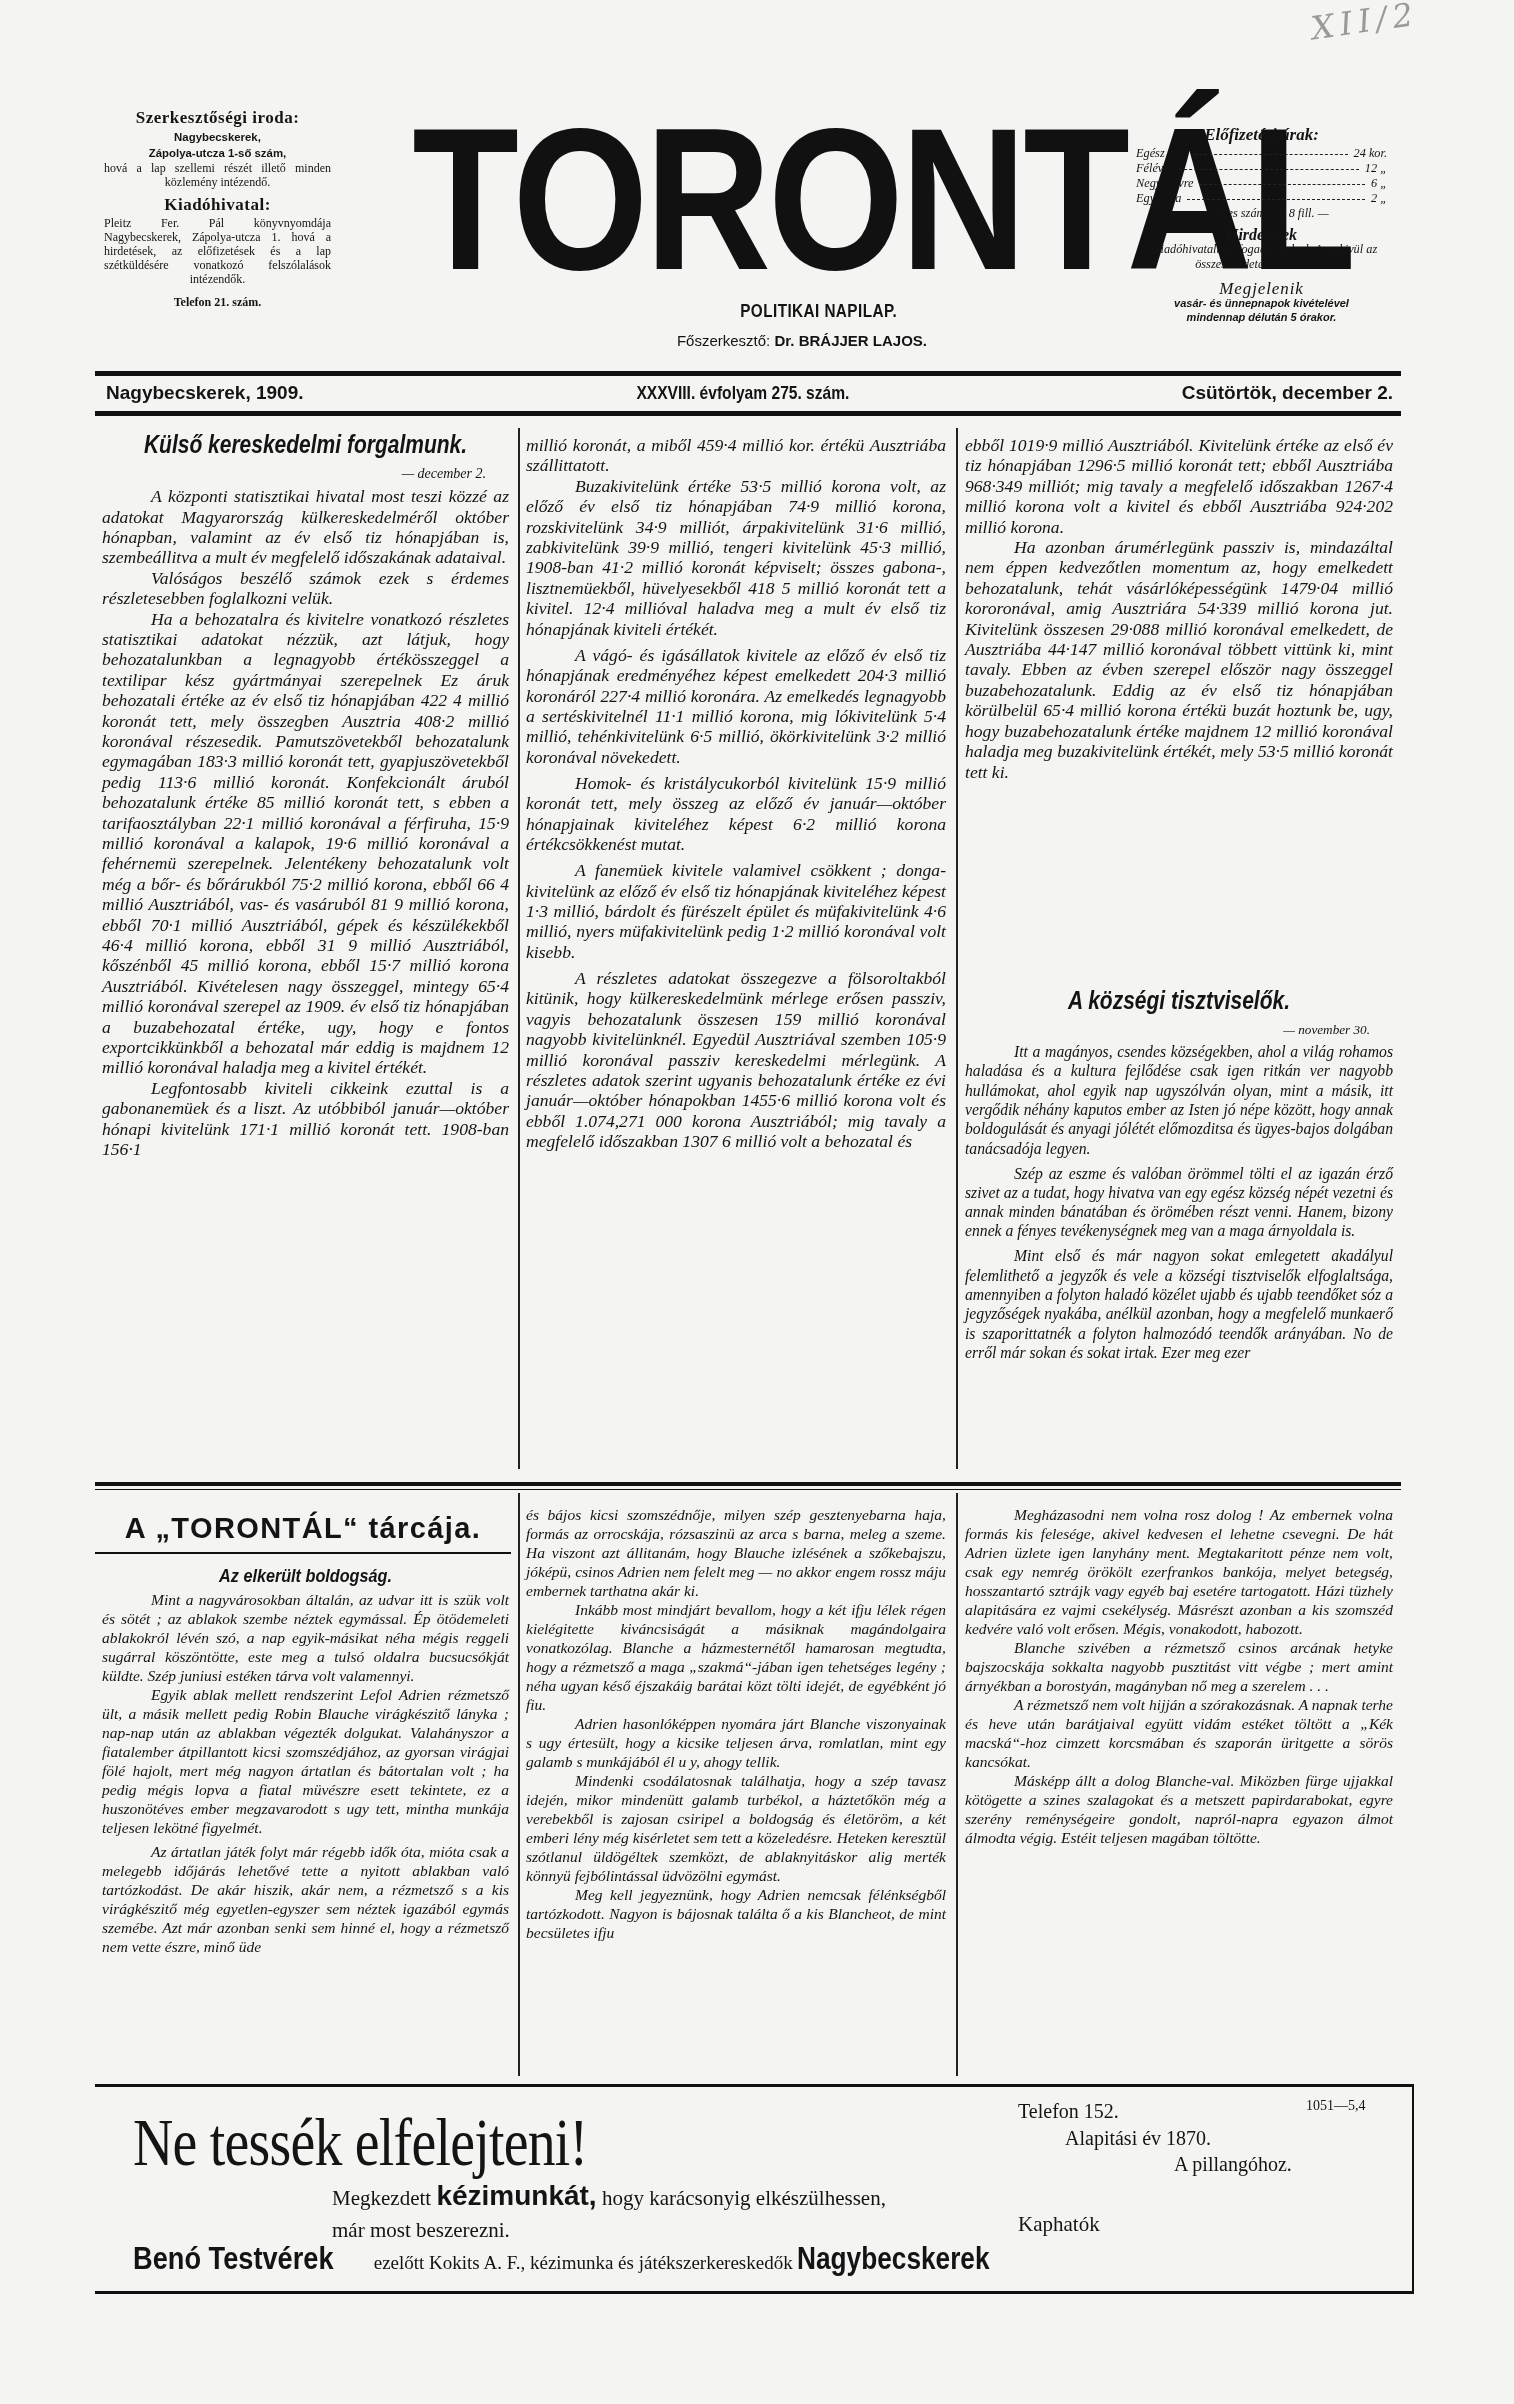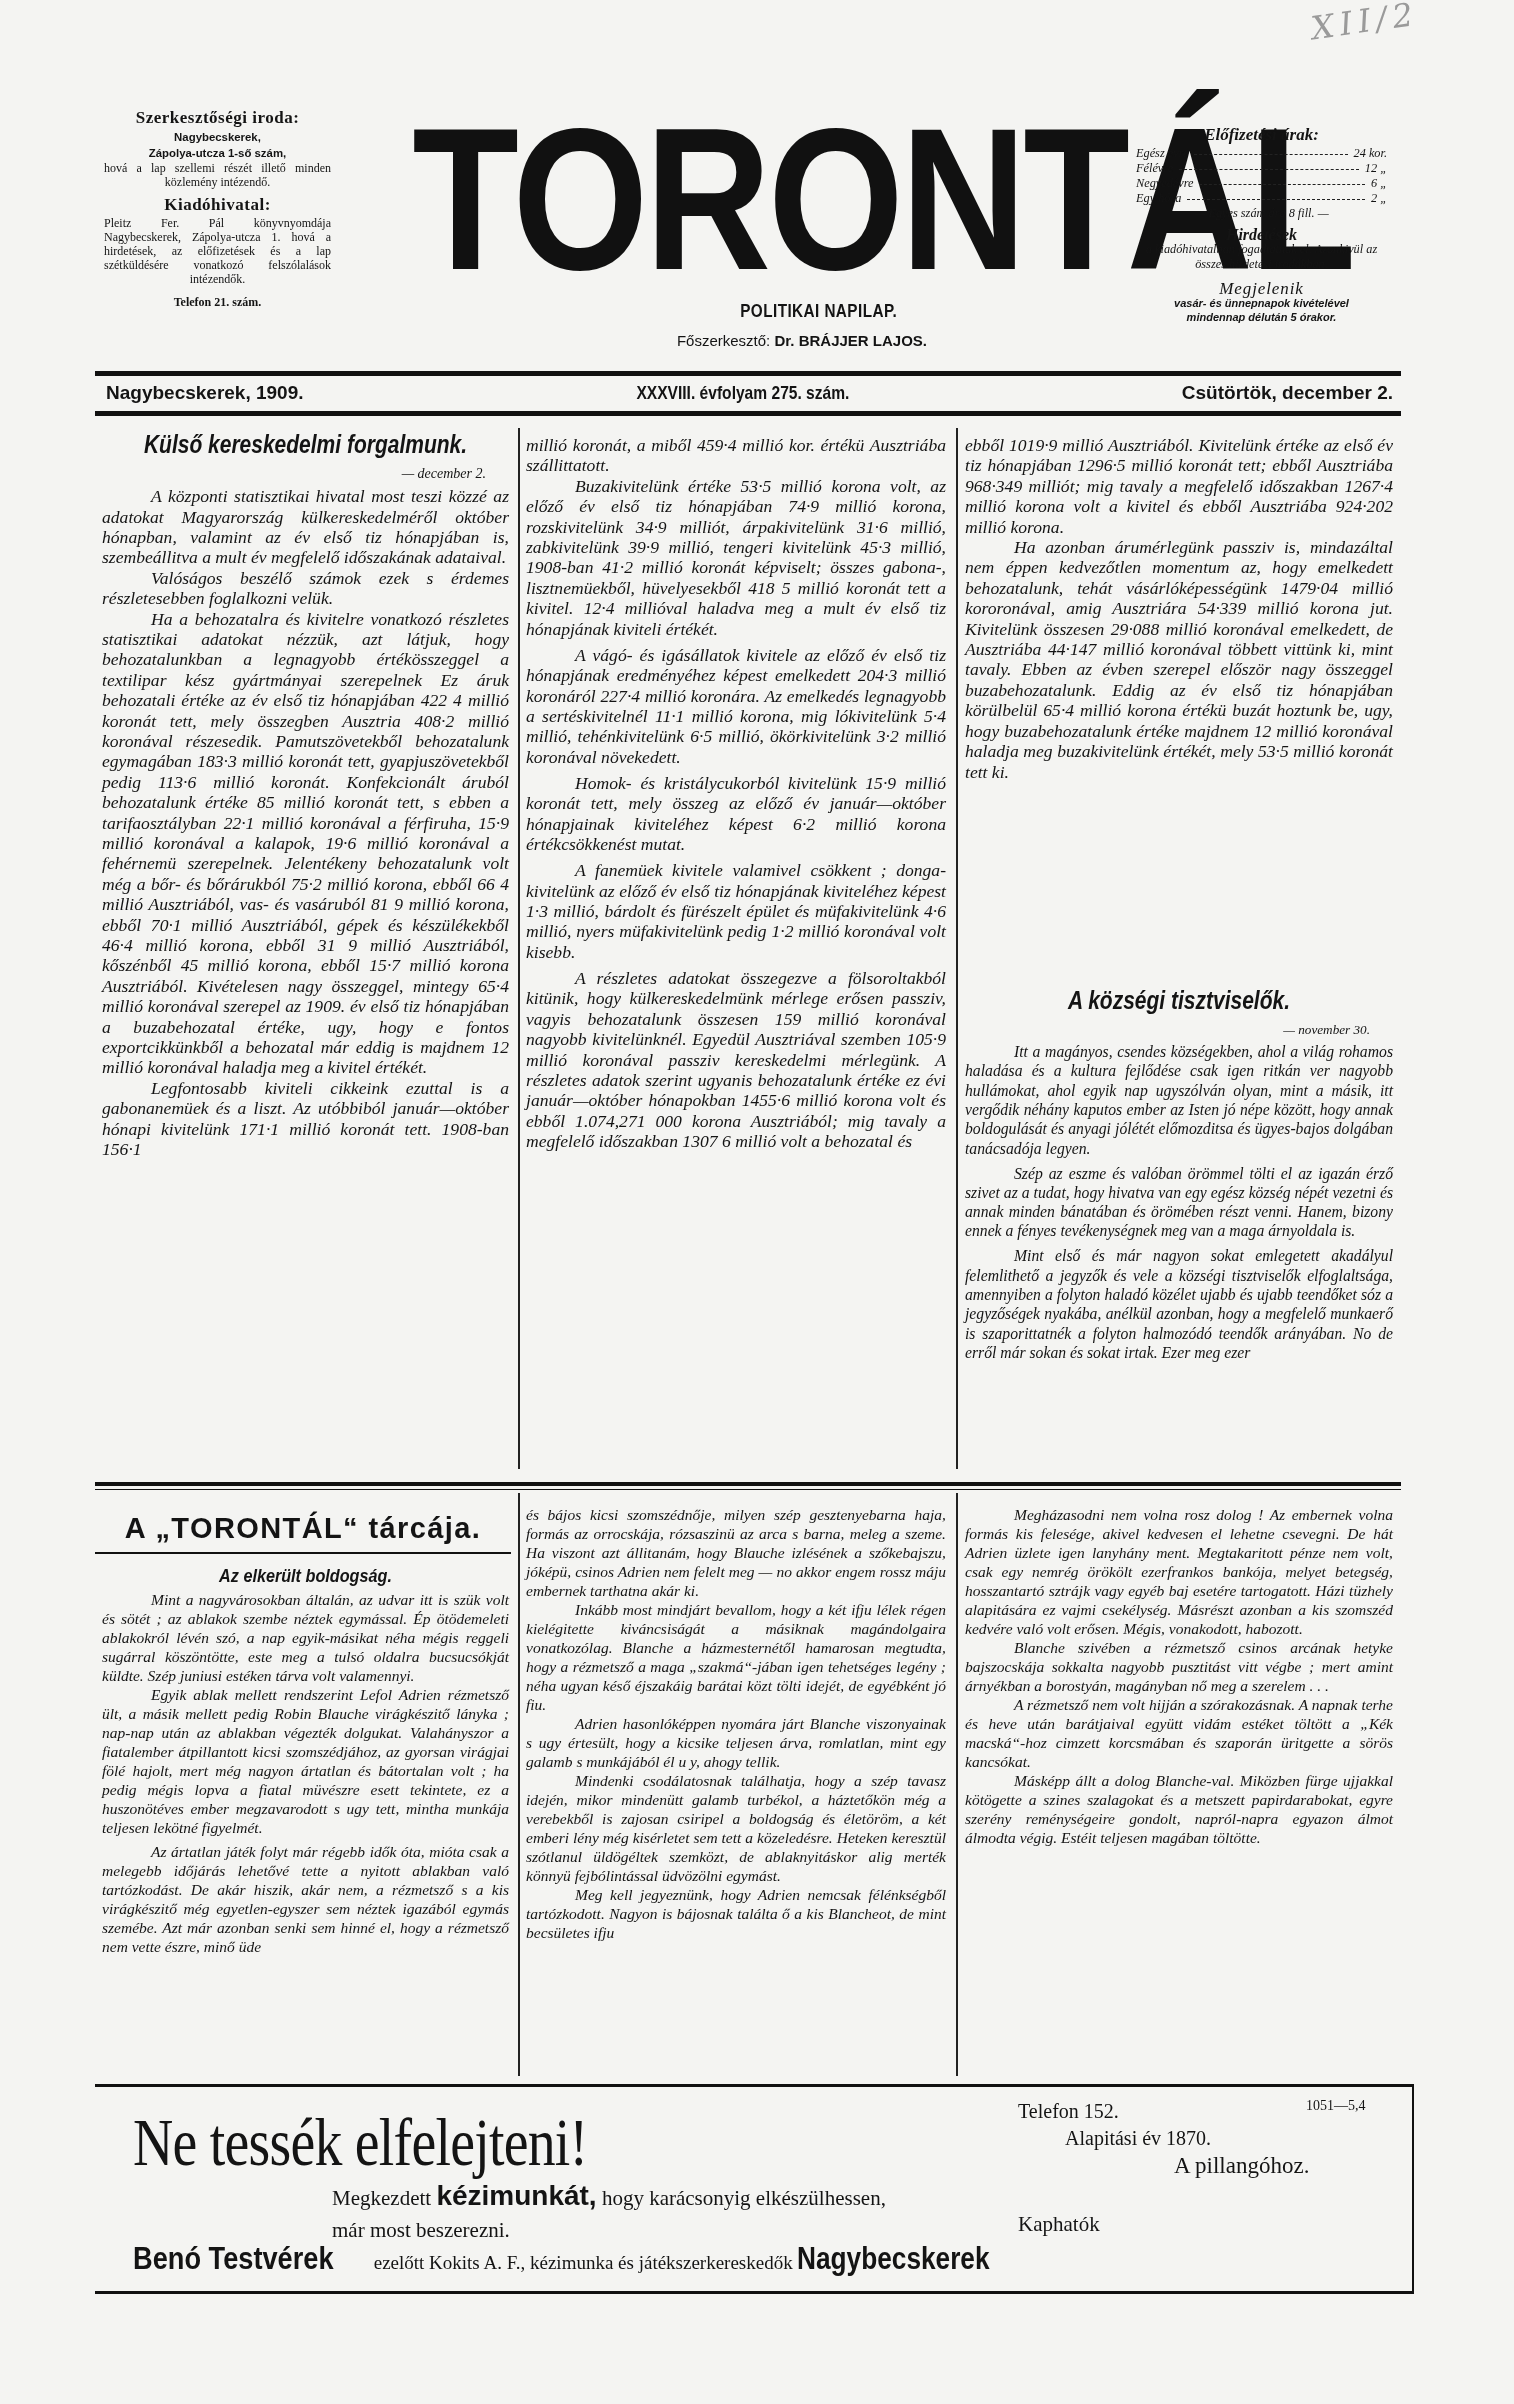--- a/index.html
+++ b/index.html
@@ -48,21 +48,21 @@
 
   .tarca-head { left: 95px; top: 1507px; width: 416px; text-align: center; font-family: "Liberation Sans", sans-serif; font-weight: bold; font-size: 29px; letter-spacing: 1.4px; line-height: 42px; }
   .tarca-sub { font-family: "Liberation Sans", sans-serif; font-weight: bold; font-size: 18px; text-align: center; line-height: 26.5px; transform: scaleX(0.9); }
 
   
   .ad { left: 95px; top: 2084px; width: 1317px; height: 204px; border-top: 3.8px solid #111; border-bottom: 3.8px solid #111; border-right: 2.8px solid #111; }
   .ad .big { position: absolute; left: 38px; top: 17px; font-family: "Liberation Serif", serif; font-size: 68px; line-height: 76px; letter-spacing: -0.9px; transform: scaleX(0.82); transform-origin: left; }
   .ad .tel { position: absolute; left: 923px; top: 13.2px; font-size: 20px; }
   .ad .ref { position: absolute; left: 1211px; top: 11.4px; font-size: 14px; }
   .ad .alap { position: absolute; left: 970px; top: 40px; font-size: 20px; }
-  .ad .pill { position: absolute; left: 1079px; top: 66px; font-size: 23px; }
+  .ad .pill { position: absolute; left: 1079px; top: 66px; font-size: 20px; }
   .ad .line2 { position: absolute; left: 237px; top: 93px; font-size: 21px; }
   .ad .line2 b { font-family: "Liberation Sans", sans-serif; font-size: 28px; }
   .ad .kaph { position: absolute; left: 923px; top: 125px; font-size: 21px; }
   .ad .line3 { position: absolute; left: 237px; top: 131px; font-size: 21px; }
   .ad .line4 { position: absolute; left: 38px; top: 153px; font-size: 19px; white-space: nowrap; }
   .ad .line4 .bt { font-family: "Liberation Sans", sans-serif; font-size: 32px; font-weight: bold; transform: scaleX(0.85); display: inline-block; transform-origin: left; }
   .ad .line4 .nb { font-family: "Liberation Sans", sans-serif; font-size: 32px; font-weight: bold; transform: scaleX(0.82); display: inline-block; transform-origin: left; }
 </style>
 </head>
 <body>

